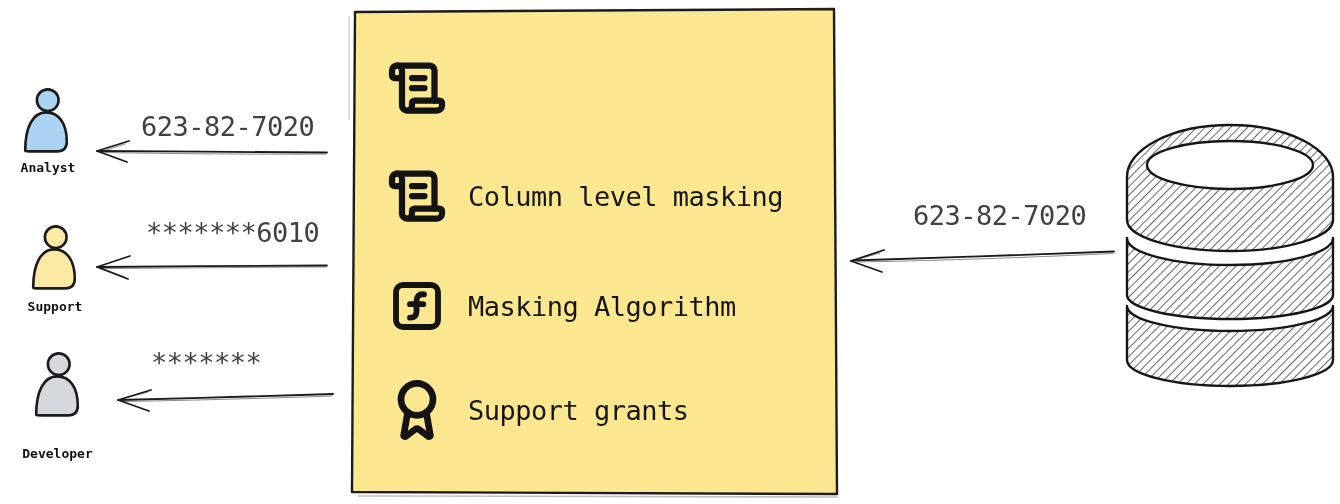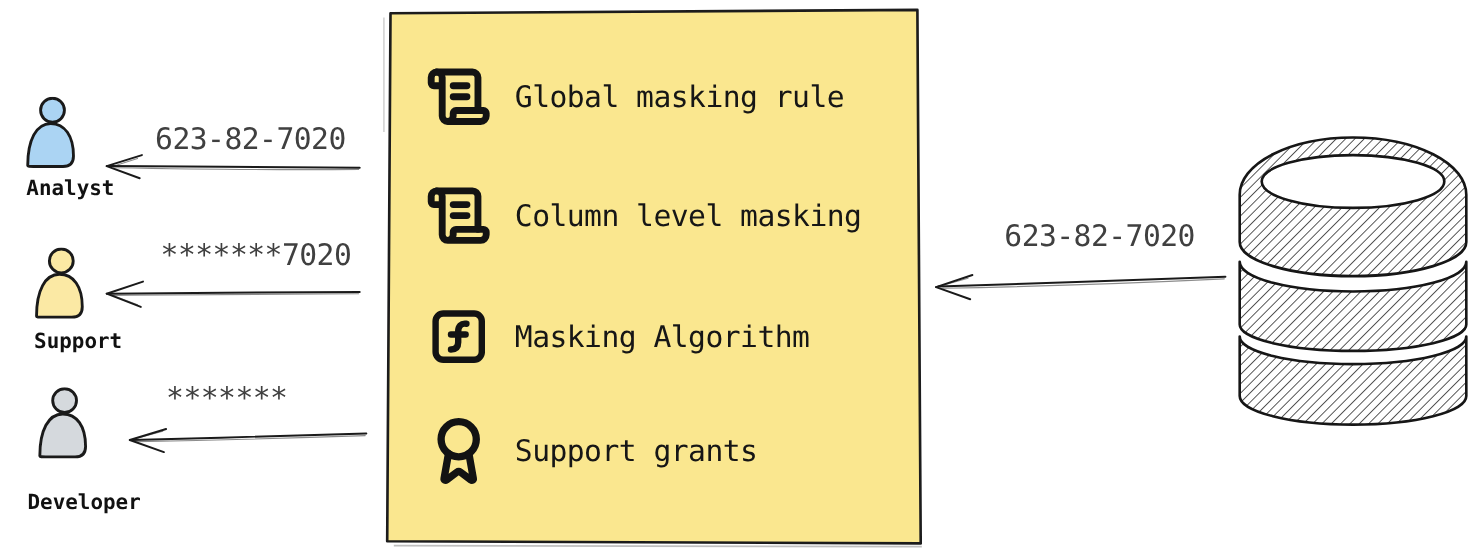--- a/index.html
+++ b/index.html
@@ -19,26 +19,25 @@
     font-size:27px;
     font-weight:500;
     line-height:1;
     color:#404040;
     white-space:nowrap;
     letter-spacing:-0.5px;
   }
   .persona-label{
     position:absolute;
     font-family:"DejaVu Sans Mono", monospace;
-    font-size:19px;
+    font-size:13px;
     font-weight:700;
     color:#111;
     text-align:center;
     white-space:nowrap;
-    padding-left:16px;
   }
   .box-item{
     position:absolute;
     left:385px;
     display:flex;
     align-items:center;
     gap:19px;
     height:70px;
   }
   .box-item .icon-wrap{
@@ -107,39 +106,38 @@
     <circle cx="32" cy="14" r="12.5" stroke="#1a1a1a" stroke-width="3" fill="#abd4f3"></circle>
   </svg>
   <div class="persona-label" style="left:0px;top:160px;width:96px;">Analyst</div>
   <div class="mono-value" style="left:141px;top:113px;">623-82-7020</div>
 
   <svg class="abs" style="left:28px;top:225px;" width="52" height="66" viewBox="0 0 60 76">
     <path d="M6,72 C6,45 15,28 30,28 C45,28 54,41 54,62 C54,70 50,73 43,73 L12,73 C8,73 6,73 6,72 Z" stroke="#1a1a1a" stroke-width="3" stroke-linejoin="round" fill="#fbe9a4"></path>
     <circle cx="32" cy="14" r="12.5" stroke="#1a1a1a" stroke-width="3" fill="#fbe9a4"></circle>
   </svg>
   <div class="persona-label" style="left:7px;top:299px;width:96px;">Support</div>
-  <div class="mono-value" style="left:146px;top:219px;">*******7020</div>
+  <div class="mono-value" style="left:146px;top:219px;">*******6010</div>
 
   <svg class="abs" style="left:31px;top:352px;" width="52" height="66" viewBox="0 0 60 76">
     <path d="M6,72 C6,45 15,28 30,28 C45,28 54,41 54,62 C54,70 50,73 43,73 L12,73 C8,73 6,73 6,72 Z" stroke="#1a1a1a" stroke-width="3" stroke-linejoin="round" fill="#d5d9dd"></path>
     <circle cx="32" cy="14" r="12.5" stroke="#1a1a1a" stroke-width="3" fill="#d5d9dd"></circle>
   </svg>
   <div class="persona-label" style="left:9px;top:446px;width:97px;">Developer</div>
   <div class="mono-value" style="left:151px;top:349px;">*******</div>
 
   <div class="box-item" style="top:53px;">
     <span class="icon-wrap">
       <svg width="60" height="60" viewBox="0 0 24 24" fill="none" stroke="#131313" stroke-width="2.5" stroke-linecap="round" stroke-linejoin="round">
         <path d="M15 12h-5"></path>
           <path d="M15 8h-5"></path>
           <path d="M19 17V5a2 2 0 0 0-2-2H4"></path>
         <path d="M8 21h12a2 2 0 0 0 2-2v-1a1 1 0 0 0-1-1H11a1 1 0 0 0-1 1v1a2 2 0 1 1-4 0V5a2 2 0 1 0-4 0v2a1 1 0 0 0 1 1h3"></path>
       </svg>
     </span>
-    <span class="item-label">Global masking rule</span>
   </div>
 
   <div class="box-item" style="top:161px;">
     <span class="icon-wrap">
       <svg width="60" height="60" viewBox="0 0 24 24" fill="none" stroke="#131313" stroke-width="2.5" stroke-linecap="round" stroke-linejoin="round">
         <path d="M15 12h-5"></path>
           <path d="M15 8h-5"></path>
           <path d="M19 17V5a2 2 0 0 0-2-2H4"></path>
         <path d="M8 21h12a2 2 0 0 0 2-2v-1a1 1 0 0 0-1-1H11a1 1 0 0 0-1 1v1a2 2 0 1 1-4 0V5a2 2 0 1 0-4 0v2a1 1 0 0 0 1 1h3"></path>
       </svg>

